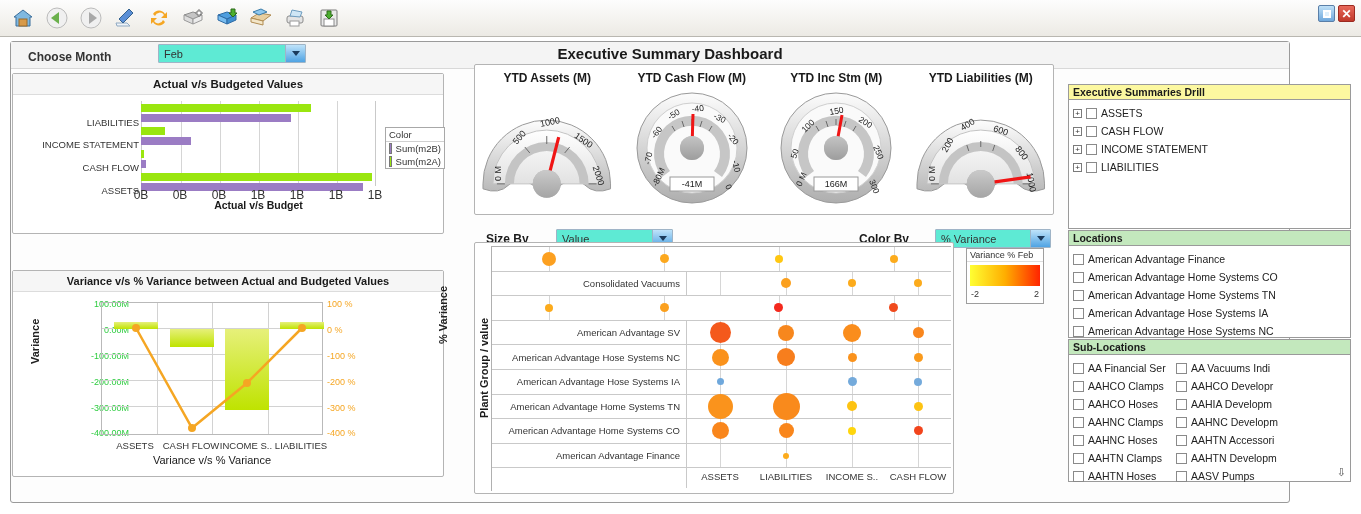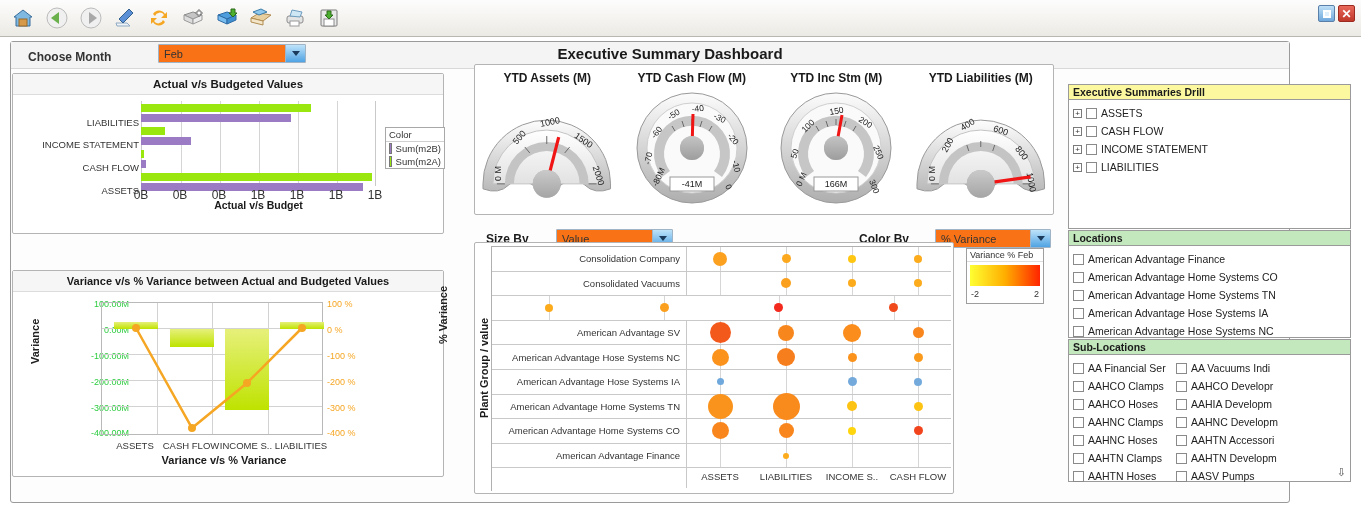--- a/index.html
+++ b/index.html
@@ -29,21 +29,21 @@
             display:flex;align-items:center;justify-content:center; line-height:1;}
 
   
   .frame{
     position:absolute; left:10px; top:41px; width:1280px; height:462px;
     border:1px solid #9a9a9a; border-radius:3px; background:#fdfdfd;
   }
   .topbar{ position:absolute;left:0;top:0;width:100%;height:27px;
            background:#f4f4f4; border-bottom:1px solid #d8d8d8;}
   .choose-lbl{ position:absolute;left:16px;top:6px;font-weight:bold;font-size:12px;color:#333;}
-  .ddl{ position:absolute; height:19px; border:1px solid #9fb4c7; background:#f97316;
+  .ddl{ position:absolute; height:19px; border:1px solid #9fb4c7; background:#5eead4;
         display:flex;align-items:center; border-radius:1px;}
   .ddl span{ flex:1; padding-left:5px; font-size:11px; color:#333; white-space:nowrap; overflow:hidden;}
   .ddl .arw{ width:20px;height:17px;margin:0 0 0 auto;
         background:linear-gradient(#bfe3fa,#4fa3e3); border-left:1px solid #9fb4c7;
         display:flex;align-items:center;justify-content:center;}
   .ddl .arw:after{content:"";border-left:4px solid transparent;border-right:4px solid transparent;
         border-top:5px solid #1b3b5c;}
   #month-ddl{ left:158px; top:44px; width:148px; }
   .dash-title{ position:absolute; left:520px; top:45px; width:300px; text-align:center;
         font-size:15px; font-weight:bold; color:#1a1a1a;}
@@ -87,22 +87,22 @@
   .vc-plot .gv{ position:absolute;top:0;bottom:0;width:1px;background:#d2d2d2;}
   .vbar{ position:absolute; background:linear-gradient(#e6f07a,#bfe300); }
   .vc-ylab-l{ position:absolute; left:16px; top:70px; font-size:11px; font-weight:bold;
               color:#222; transform:rotate(-90deg); transform-origin:left top; white-space:nowrap;}
   .vc-ylab-r{ position:absolute; left:424px; top:50px; font-size:11px; font-weight:bold;
               color:#222; transform:rotate(-90deg); transform-origin:left top; white-space:nowrap;}
   .vt-l{ position:absolute; right:316px; font-size:9px; color:#2ecc40; text-align:right; white-space:nowrap;}
   .vt-r{ position:absolute; left:314px; font-size:9px; color:#f5a623; white-space:nowrap;}
   .vc-cats{ position:absolute; left:88px; top:146px; width:222px; height:14px;}
   .vc-cats span{ position:absolute; transform:translateX(-50%); font-size:9.5px; color:#333; white-space:nowrap;}
-  .vc-xlab{ position:absolute; left:100px; top:160px; width:222px; text-align:center;
-            font-size:11px; font-weight:bold;color:#1a1a1a;}
+  .vc-xlab{ position:absolute; left:88px; top:160px; width:222px; text-align:center;
+            font-size:11px; font-weight:normal;color:#1a1a1a;}
 
   
   .g-row{ position:absolute; left:0; top:0; width:100%; height:100%; display:flex;}
   .g-cell{ flex:1; position:relative; }
   .g-title{ position:absolute;top:6px;left:0;right:0;text-align:center;font-weight:bold;font-size:12px;color:#1a1a1a;}
   .g-body{ position:absolute; top:24px; left:0; right:0; height:118px; display:flex;justify-content:center;}
 
   
   .bb-wrap{ position:absolute; left:0; top:0; right:0; bottom:0;}
   .bb-ylab{ position:absolute; left:3px; top:175px; font-size:11px;font-weight:bold;color:#1a1a1a;
@@ -522,21 +522,20 @@
 <div class="ddl" id="colorby-ddl">
   <span>% Variance</span>
   <div class="arw"></div>
 </div>
 
 <div class="panel" id="panel-bubble">
   <div class="bb-wrap">
     <div class="bb-ylab">Plant Group / value</div>
     <div class="bb-table" id="bb-table">
         <div class="bb-row">
-          <div class="bb-name">Consolidation Company</div>
           <div class="bb-cells">
             <div class="bb-cell">
               <div class="bub" style="width: 14px; height: 14px; background: rgb(252, 160, 32);"></div>
             </div>
             <div class="bb-cell">
               <div class="bub" style="width: 9px; height: 9px; background: rgb(252, 168, 30);"></div>
             </div>
             <div class="bb-cell">
               <div class="bub" style="width: 8px; height: 8px; background: rgb(255, 199, 17);"></div>
             </div>

